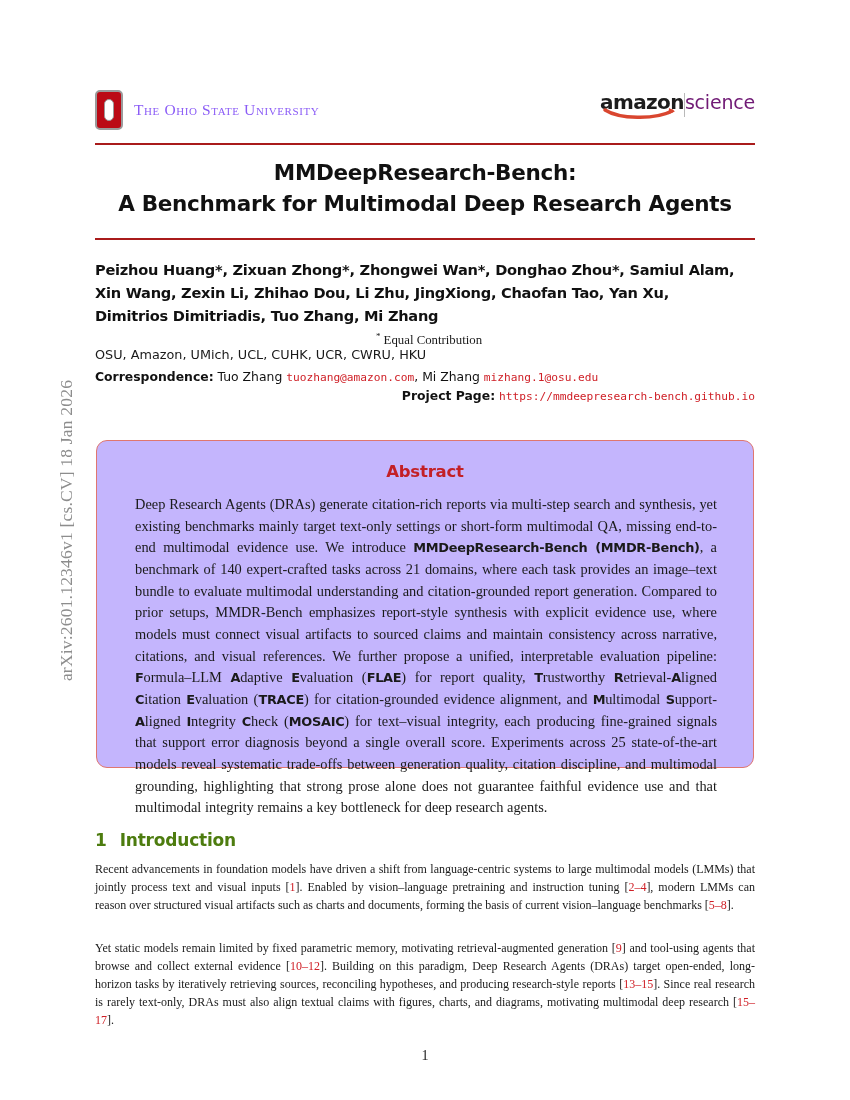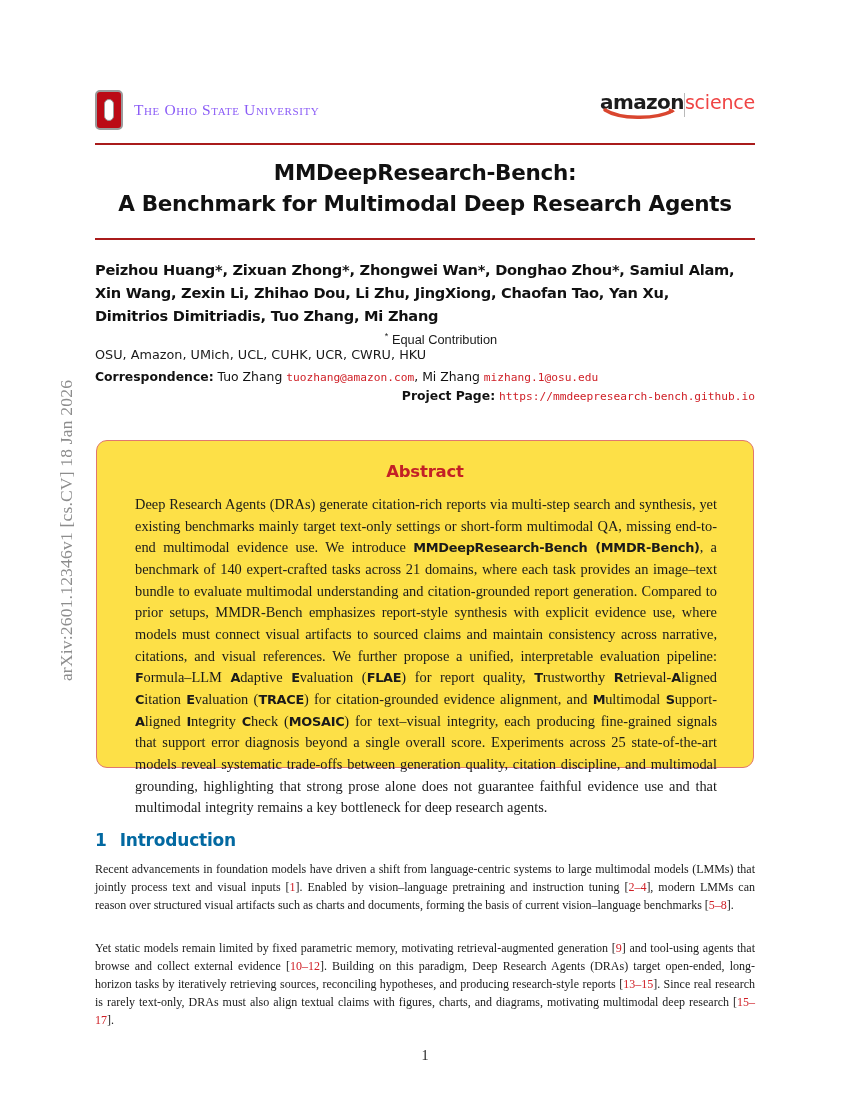--- a/index.html
+++ b/index.html
@@ -118,21 +118,21 @@
   .amazon-smile svg { display: block; }
   .amazon-divider {
     width: 1px;
     height: 24px;
     background: #b9b9b9;
     margin-top: 1px;
   }
   .amazon-science {
     font-family: "DejaVu Sans", sans-serif;
     font-size: 19px;
-    color: #ef4444;
+    color: #701a75;
     line-height: 1.1;
     letter-spacing: -0.2px;
   }
 
   .rule {
     position: absolute;
     left: 0;
     width: 660px;
     height: 2px;
     background: #a91b1b;
@@ -164,25 +164,25 @@
     text-align: left;
     font-family: "DejaVu Sans", sans-serif;
     font-weight: bold;
     font-size: 14.6px;
     line-height: 1.58;
     color: #111111;
     letter-spacing: -0.25px;
   }
   .equal-contrib {
     position: absolute;
-    left: 16px;
+    left: 4px;
     top: 331px;
     width: 660px;
     text-align: center;
-    font-family: Liberation Sans, sans-serif;
+    font-family: Liberation Serif, serif;
     font-size: 12.8px;
     color: #1a1a1a;
   }
   .equal-contrib .star {
     font-size: 9px;
     vertical-align: super;
   }
   .affiliations {
     position: absolute;
     left: 0;
@@ -223,21 +223,21 @@
   
   .abstract-box {
     position: absolute;
     left: 1px;
     top: 440px;
     width: 658px;
     height: 328px;
     box-sizing: border-box;
     border: 1.3px solid #e0776f;
     border-radius: 11px;
-    background: #fde047;
+    background: #c4b5fd;
   }
   .abstract-title {
     position: absolute;
     left: 0;
     top: 21px;
     width: 100%;
     text-align: center;
     font-family: "DejaVu Sans", sans-serif;
     font-weight: bold;
     font-size: 16.5px;
@@ -265,21 +265,21 @@
   }
 
   
   .section-head {
     position: absolute;
     left: 0;
     top: 830px;
     font-family: "DejaVu Sans", sans-serif;
     font-weight: bold;
     font-size: 17px;
-    color: #0369a1;
+    color: #4d7c0f;
     letter-spacing: -0.2px;
   }
   .section-head .num { margin-right: 13px; }
 
   .para {
     position: absolute;
     left: 0;
     width: 660px;
     font-family: "Liberation Serif", serif;
     font-size: 12px;

